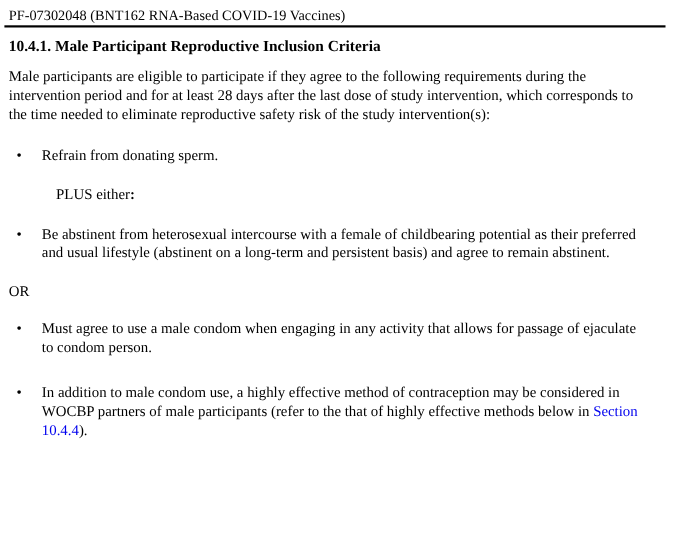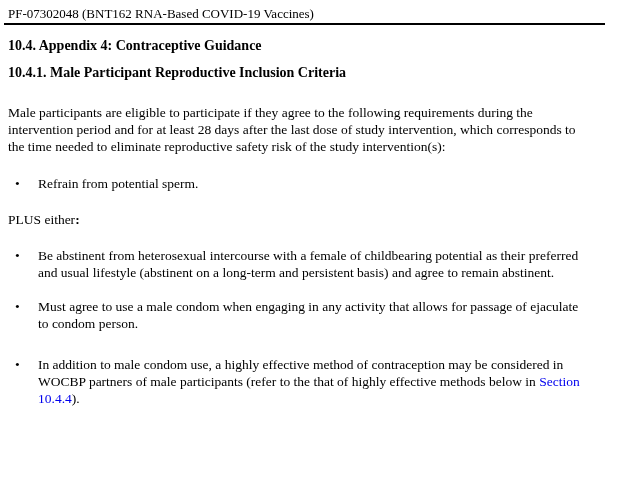--- a/index.html
+++ b/index.html
@@ -21,34 +21,34 @@
     margin-left: -4px;
     margin-top: 2px;
     height: 0;
   }
 
   .h1 { font-size: 14px; line-height: 18px; font-weight: bold; margin-top: 12px; }
   .h2 { font-size: 14px; line-height: 18px; font-weight: bold; margin-top: 9px; }
 
   .body-text { font-size: 13.5px; line-height: 17px; }
 
-  .intro { margin-top: 22px; max-width: 584px; }
+  .intro { margin-top: 9px; max-width: 584px; }
 
   .bullet-item { display: flex; max-width: 578px; }
   .bullet-item .bullet-glyph {
     flex: 0 0 30px;
     width: 30px;
     padding-left: 7px;
     font-size: 13.5px;
     line-height: 17px;
   }
   .bullet-item .bullet-text { flex: 1 1 auto; }
 
   .mt-b1 { margin-top: 20px; }
-  .mt-plus { margin-top: 19px; }
+  .mt-plus { margin-top: 19px; margin-left: 43px; }
   .mt-b2 { margin-top: 19px; }
   .mt-or { margin-top: 18px; }
   .mt-b3 { margin-top: 17px; }
   .mt-b4 { margin-top: 24px; }
 
   .connector { max-width: 584px; }
   .bold { font-weight: bold; }
 
   a.section-link { color: #0000EE; text-decoration: none; cursor: pointer; }
 </style>
@@ -56,38 +56,38 @@
 <body>
 
 <div class="page">
 
   <div class="doc-header">
     <div class="doc-header-line">PF-07302048 (BNT162 RNA-Based COVID-19 Vaccines)</div>
   </div>
 
   <hr class="header-rule">
 
-  <div class="h1">10.4. Appendix 4: Contraceptive Guidance</div>
 
   <div class="h2">10.4.1. Male Participant Reproductive Inclusion Criteria</div>
 
   <div class="body-text intro">Male participants are eligible to participate if they agree to the following requirements during the intervention period and for at least 28 days after the last dose of study intervention, which corresponds to the time needed to eliminate reproductive safety risk of the study intervention(s):</div>
 
   <div class="body-text bullet-item mt-b1">
     <span class="bullet-glyph">•</span>
-    <span class="bullet-text">Refrain from potential sperm.</span>
+    <span class="bullet-text">Refrain from donating sperm.</span>
   </div>
 
   <div class="body-text connector mt-plus"><span>PLUS either</span><span class="bold">:</span></div>
 
   <div class="body-text bullet-item mt-b2">
     <span class="bullet-glyph">•</span>
     <span class="bullet-text">Be abstinent from heterosexual intercourse with a female of childbearing potential as their preferred and usual lifestyle (abstinent on a long-term and persistent basis) and agree to remain abstinent.</span>
   </div>
 
+  <div class="body-text connector mt-or">OR</div>
 
   <div class="body-text bullet-item mt-b3">
     <span class="bullet-glyph">•</span>
     <span class="bullet-text">Must agree to use a male condom when engaging in any activity that allows for passage of ejaculate to condom person.</span>
   </div>
 
   <div class="body-text bullet-item mt-b4">
     <span class="bullet-glyph">•</span>
     <span class="bullet-text"><span>In addition to male condom use, a highly effective method of contraception may be considered in WOCBP partners of male participants (refer to the that of highly effective methods below in </span><a class="section-link">Section 10.4.4</a><span>).</span></span>
   </div>

